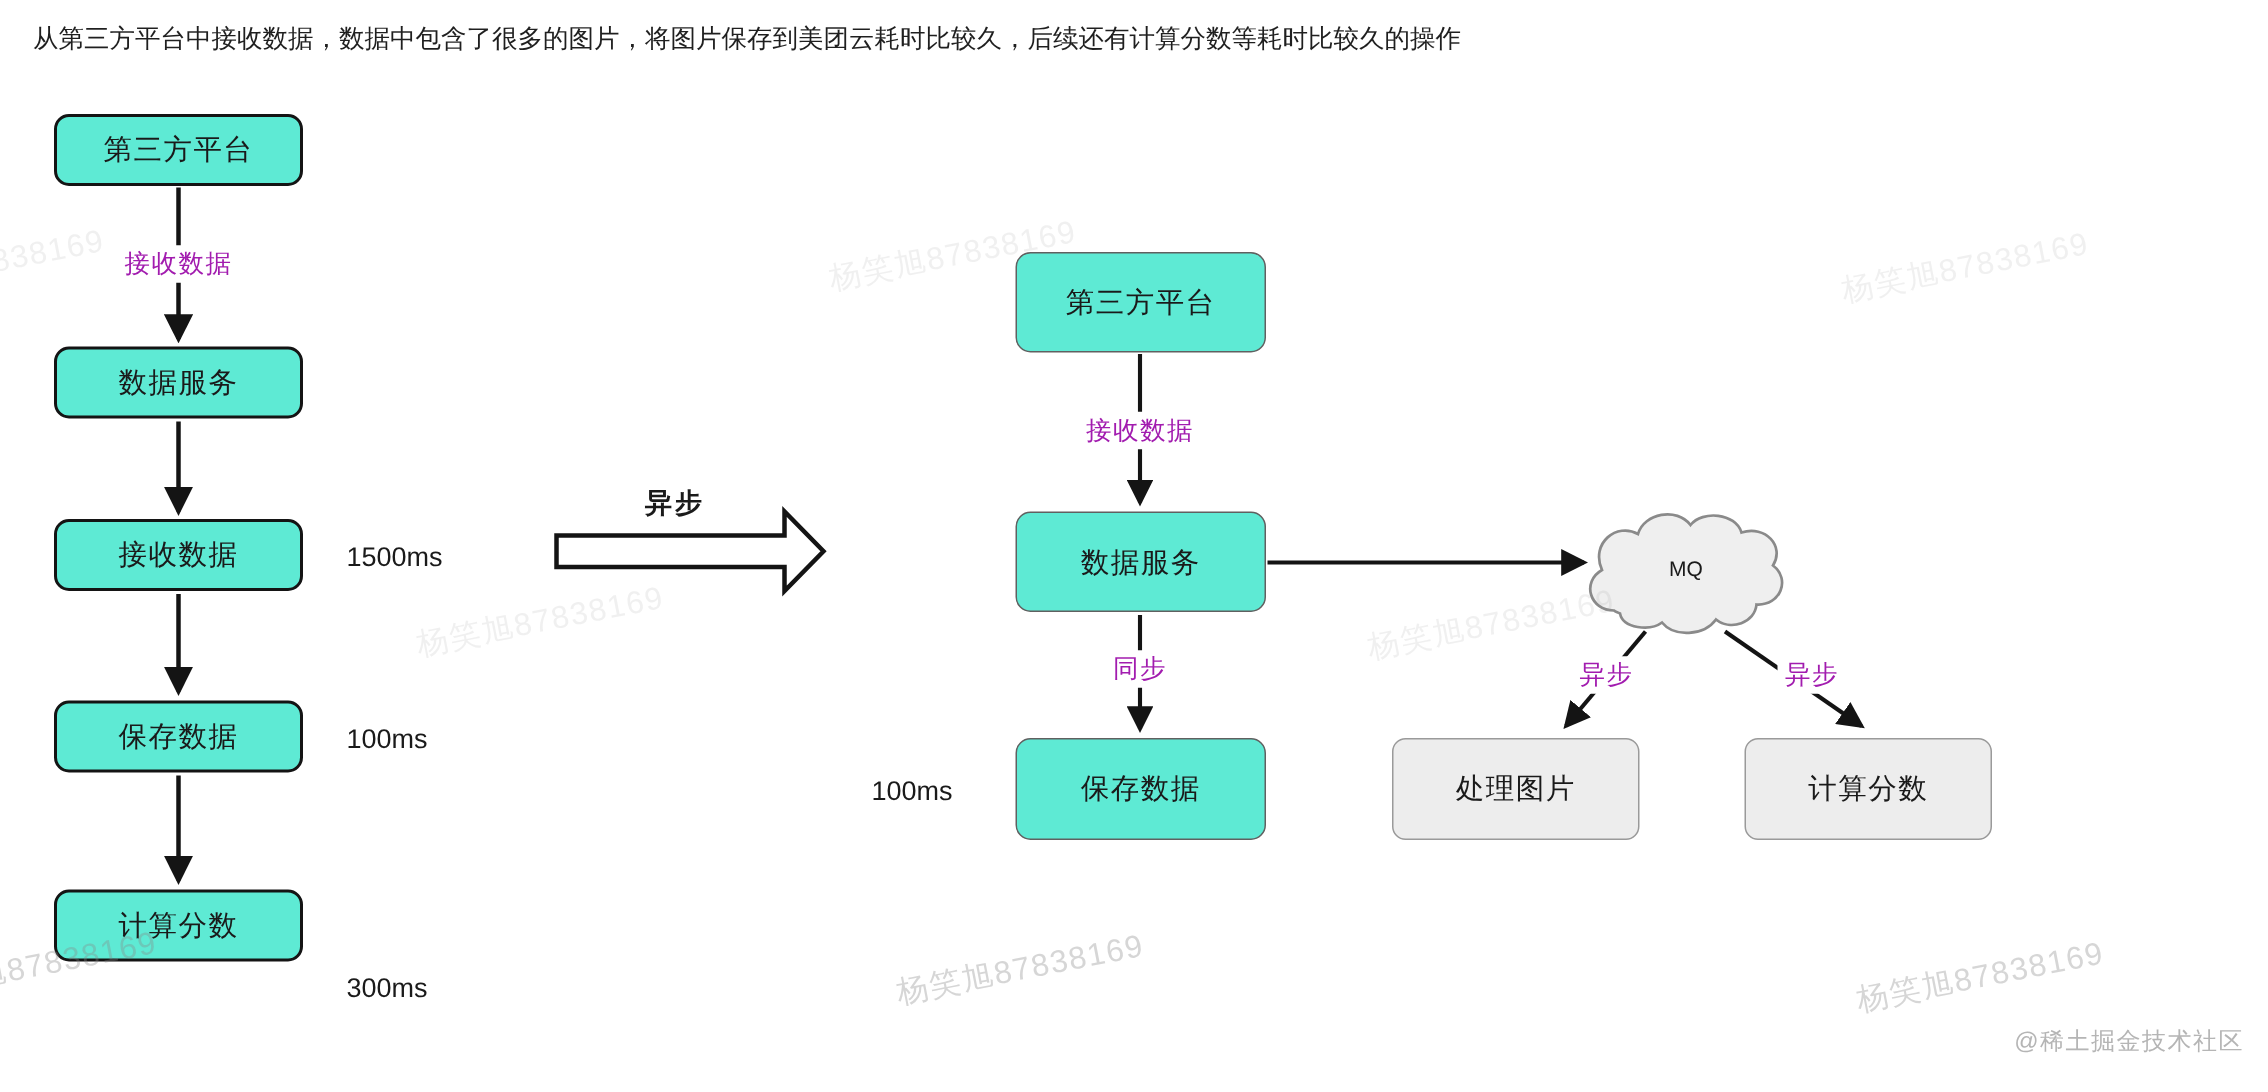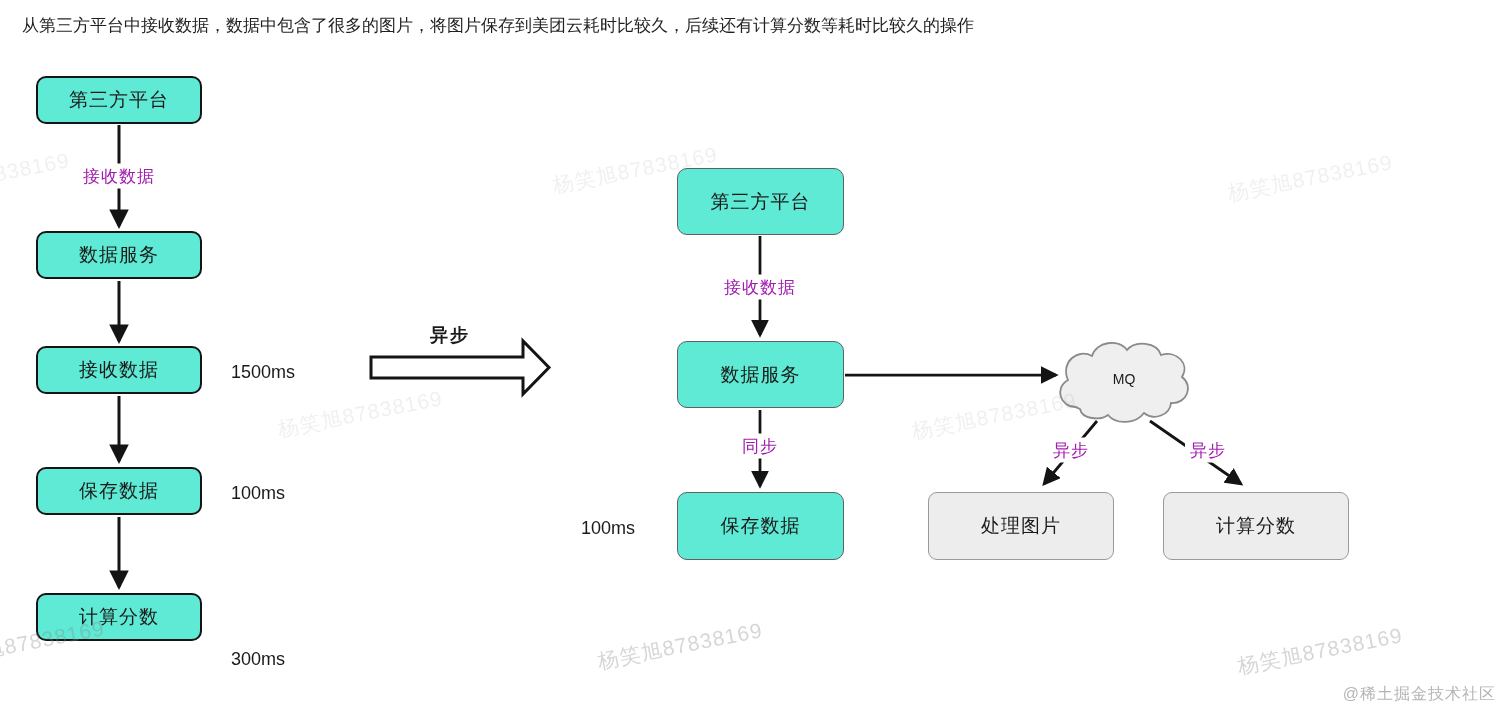--- a/index.html
+++ b/index.html
@@ -41,21 +41,21 @@
     width: 166px; height: 48px;
     border: 2.5px solid #141414;
     border-radius: 10px;
   }
   .box-thin {
     width: 167px; height: 67px;
     border: 1.5px solid #606060;
     border-radius: 10px;
   }
   .box-fill {
-    width: 186px; height: 68px;
+    width: 165px; height: 68px;
     border: 1.5px solid #9a9a9a;
     border-radius: 9px;
     background: #ededed;
   }
 
   
   .edge-label {
     position: absolute;
     transform: translate(-50%, -50%);
     background: #ffffff;

